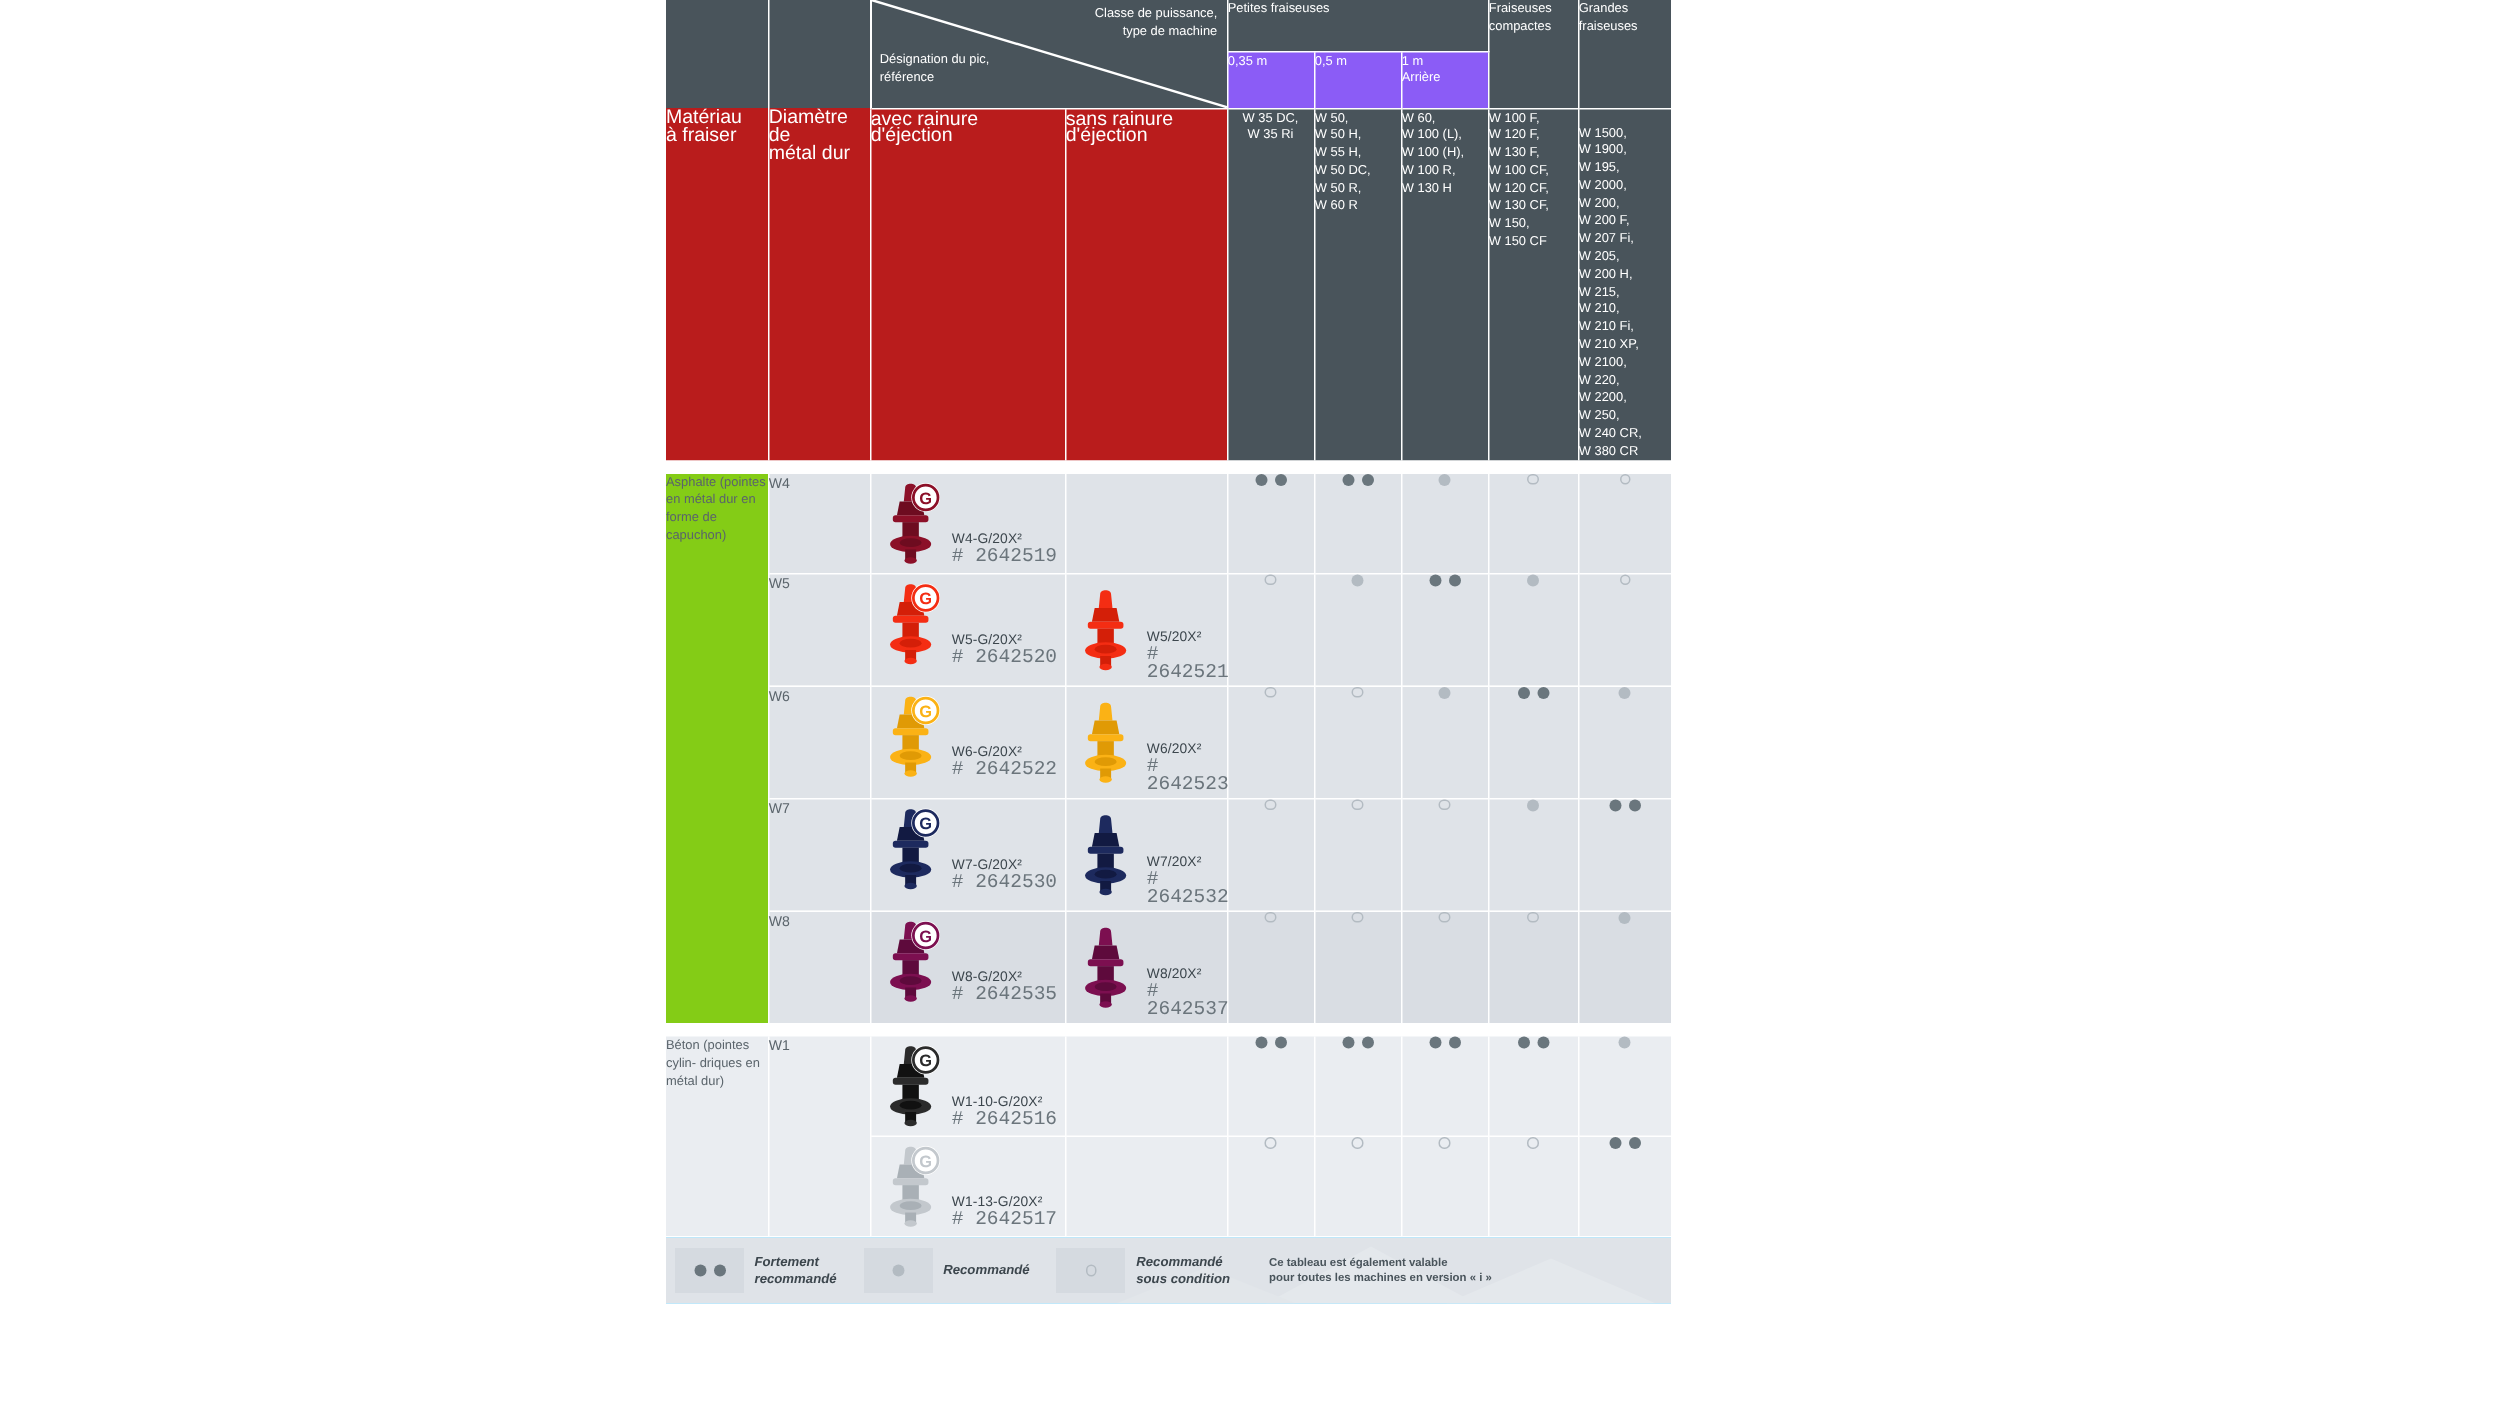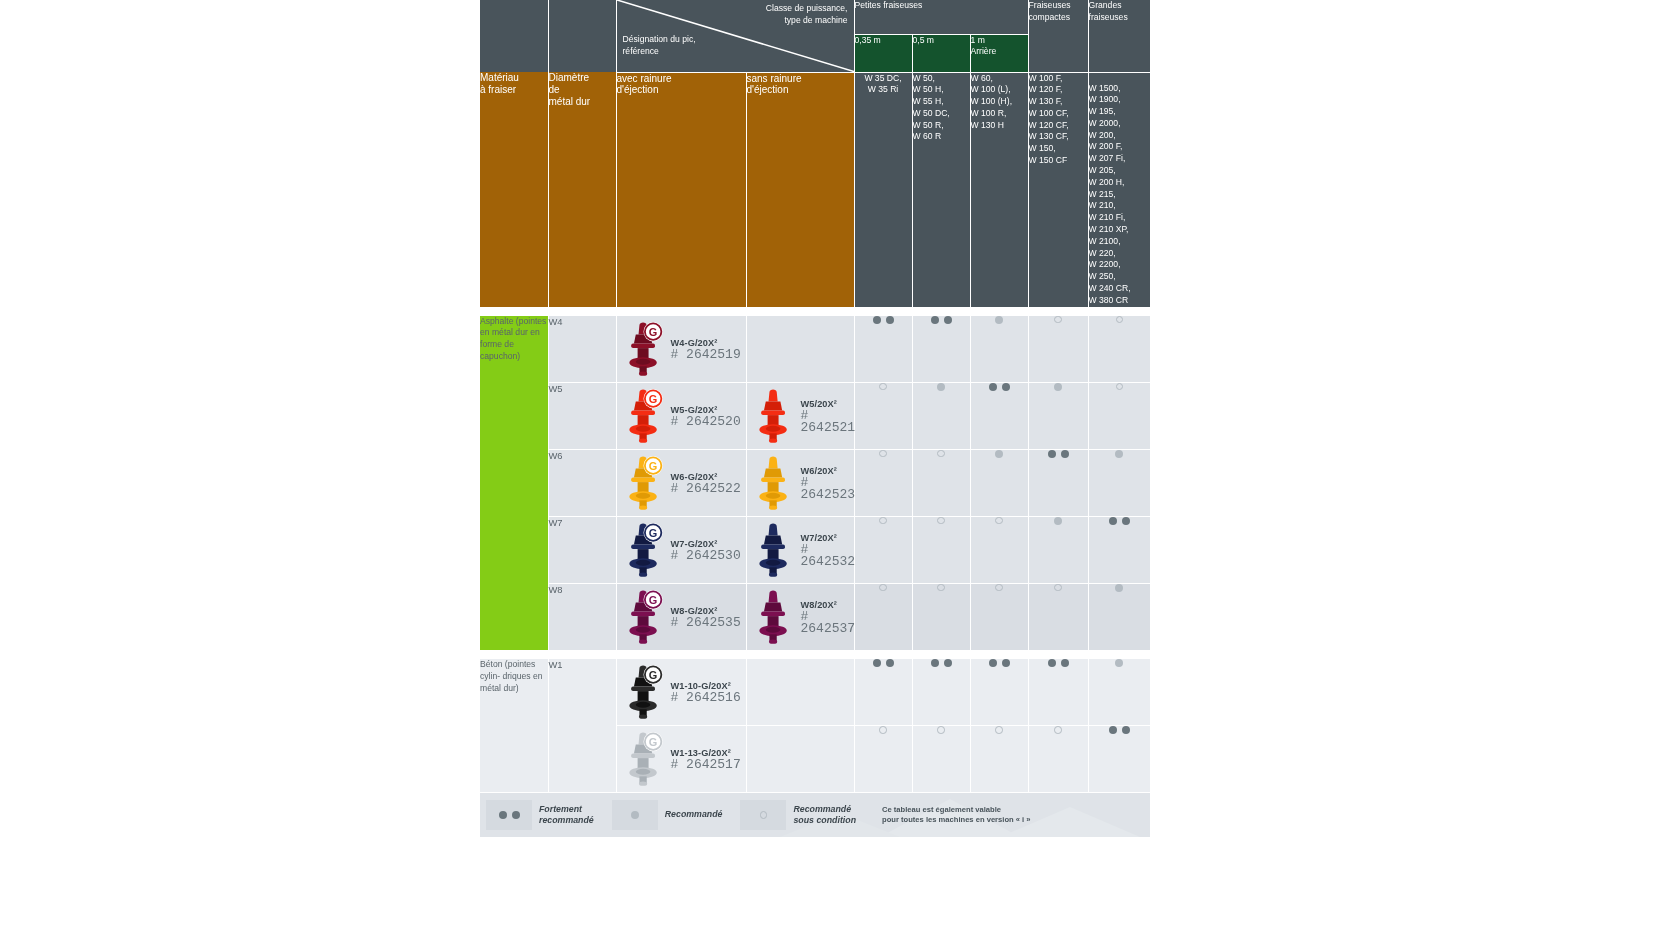--- a/index.html
+++ b/index.html
@@ -5,21 +5,21 @@
   * { box-sizing: border-box; }
   html, body {
     margin: 0; padding: 0;
     width: 1680px; height: 945px;
     background: #ffffff;
     font-family: "Liberation Sans", sans-serif;
     overflow: hidden;
   }
   #root {
     position: absolute;
-    left: 480px; top: 0px;
+    left: 444px; top: 0px;
     width: 611px; height: 800px;
   }
   table.matrix {
     border-collapse: collapse;
     table-layout: fixed;
     width: 670px;
   }
   table.matrix td, table.matrix th {
     padding: 0;
     vertical-align: top;
@@ -63,43 +63,43 @@
   }
   .diag-botleft {
     position: absolute;
     left: 6px; bottom: 14px;
     font-size: 8.6px;
     line-height: 11.8px;
     color: #ffffff;
   }
 
   .subhdr {
-    background: #14532d;
+    background: #8b5cf6;
     color: #ffffff;
     font-size: 8.6px;
     line-height: 11.8px;
     padding: 3px 5px 5px 6px;
     border-right: 1.5px solid #ffffff;
     border-bottom: 1.5px solid #ffffff;
     vertical-align: top;
   }
   .models {
     background: #49545b;
     color: #ffffff;
     font-size: 8.6px;
     line-height: 11.8px;
     padding: 6px 4px 6px 6px;
     border-right: 1.5px solid #ffffff;
     vertical-align: middle;
   }
   .models.tall { vertical-align: top; padding-top: 10px; }
   .hdr-left-label {
-    background: #a16207;
+    background: #b91c1c;
     color: #ffffff;
-    font-size: 10px;
+    font-size: 13px;
     line-height: 11.8px;
     padding: 0 5px 0 8px;
     border-right: 1.5px solid #ffffff;
     vertical-align: middle;
   }
 
   
   .matcell {
     background: #84cc16;
     color: #5a646b;
@@ -134,25 +134,26 @@
   .prodwrap {
     display: flex;
     align-items: center;
     gap: 6px;
     padding: 3px 4px 3px 6px;
     min-height: 60px;
   }
   .bitwrap { width: 42px; flex: 0 0 42px; display:flex; justify-content:center; }
   .bitname {
     font-size: 9.2px;
-    font-weight: bold;
+    font-weight: normal;
     color: #3c464d;
     letter-spacing: .1px;
     line-height: 12px;
     white-space: nowrap;
+    margin-top: 32px;
   }
   .bitref {
     font-size: 13px;
     color: #6b757c;
     line-height: 12px;
     font-family: Liberation Mono, monospace;
   }
   .emptycell {
     background: #dfe3e8;
     border-right: 1.5px solid #ffffff;

